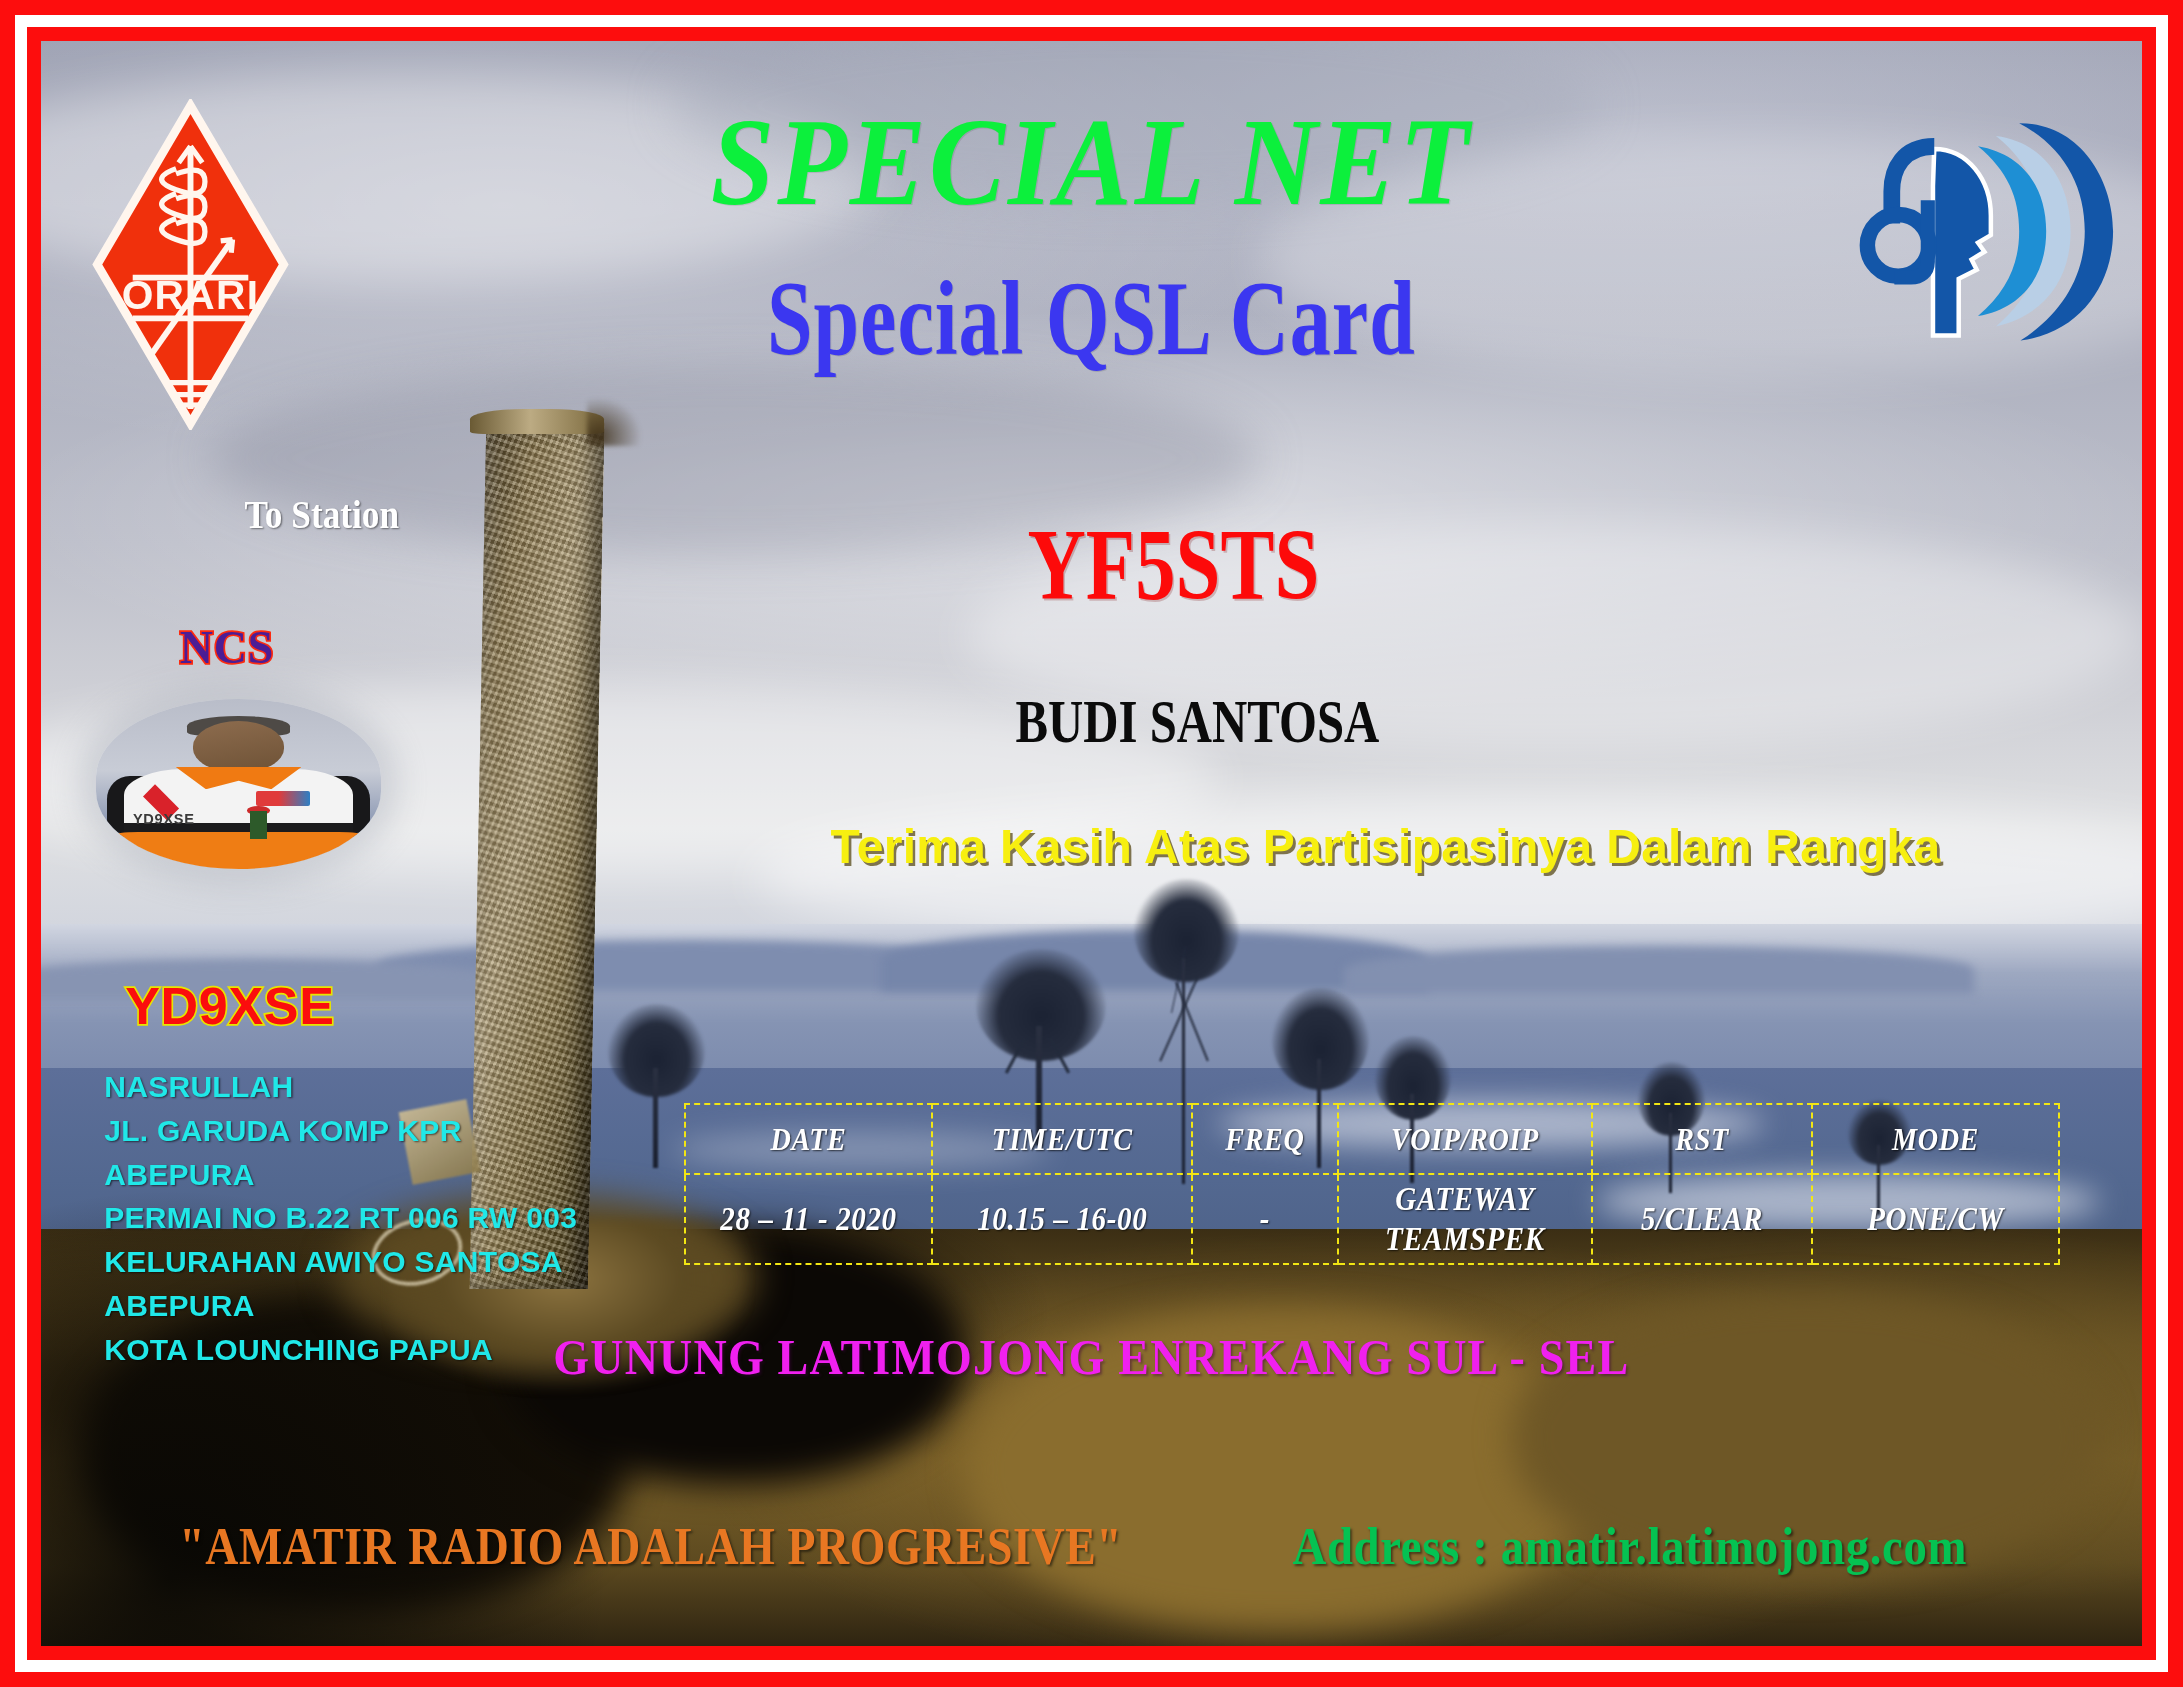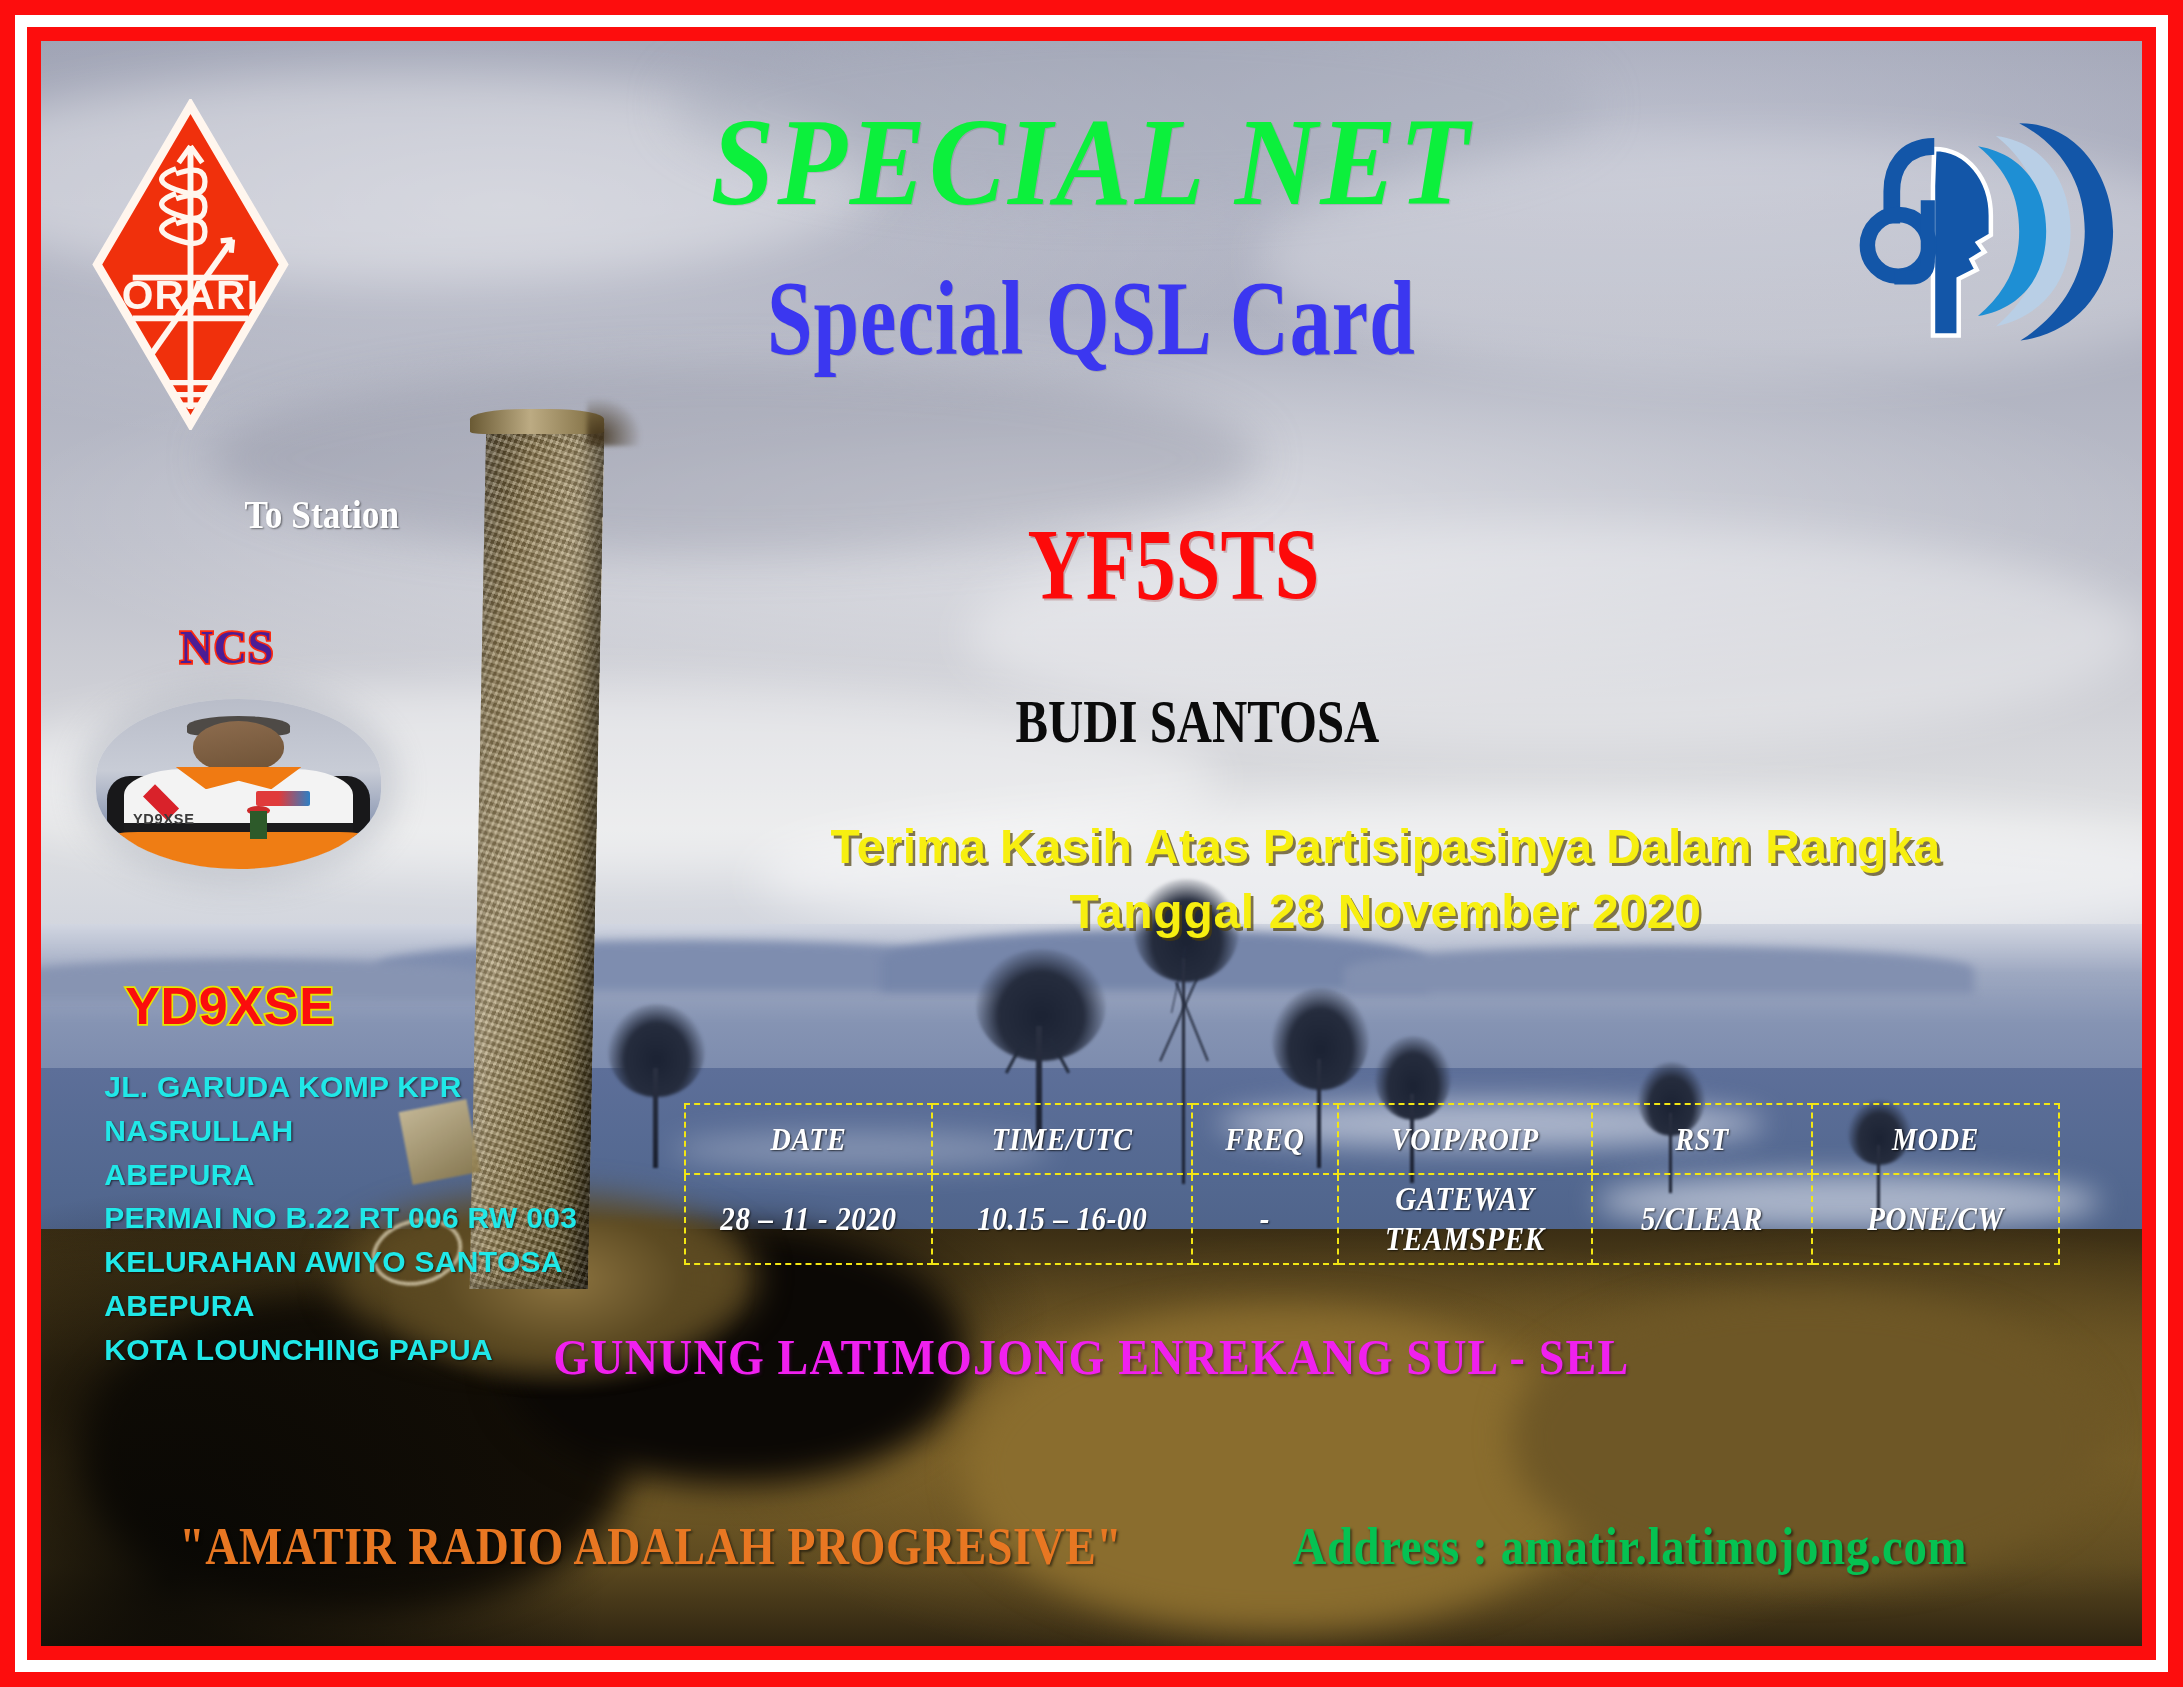--- a/index.html
+++ b/index.html
@@ -457,32 +457,31 @@
             <div class="ph-sash"></div>
             <div class="ph-badge"></div>
             <div class="ph-logo"></div>
             <div class="ph-lanr"></div>
             <div class="ph-lan"></div>
             <div class="ph-call">YD9XSE</div>
           </div>
           <div id="ydcall">YD9XSE</div>
 
           <div id="addr">
+            <div>NASRULLAH</div>
             <div>JL. GARUDA KOMP KPR</div>
-            <div>NASRULLAH</div>
             <div>ABEPURA</div>
             <div>PERMAI NO B.22 RT 006 RW 003</div>
             <div>KELURAHAN AWIYO SANTOSA</div>
             <div>ABEPURA</div>
             <div>KOTA LOUNCHING PAPUA</div>
           </div>
 
           <div id="thanks">
             <div class="ln1">Terima Kasih Atas Partisipasinya Dalam Rangka</div>
-            <div class="ln3">Tanggal  28  November  2020</div>
           </div>
 
           <table id="logtable">
             <tbody>
                 <tr class="hdr">
               <td class="c-date">DATE</td>
               <td class="c-time">TIME/UTC</td>
               <td class="c-freq">FREQ</td>
               <td class="c-voip">VOIP/ROIP</td>
               <td class="c-rst">RST</td>

